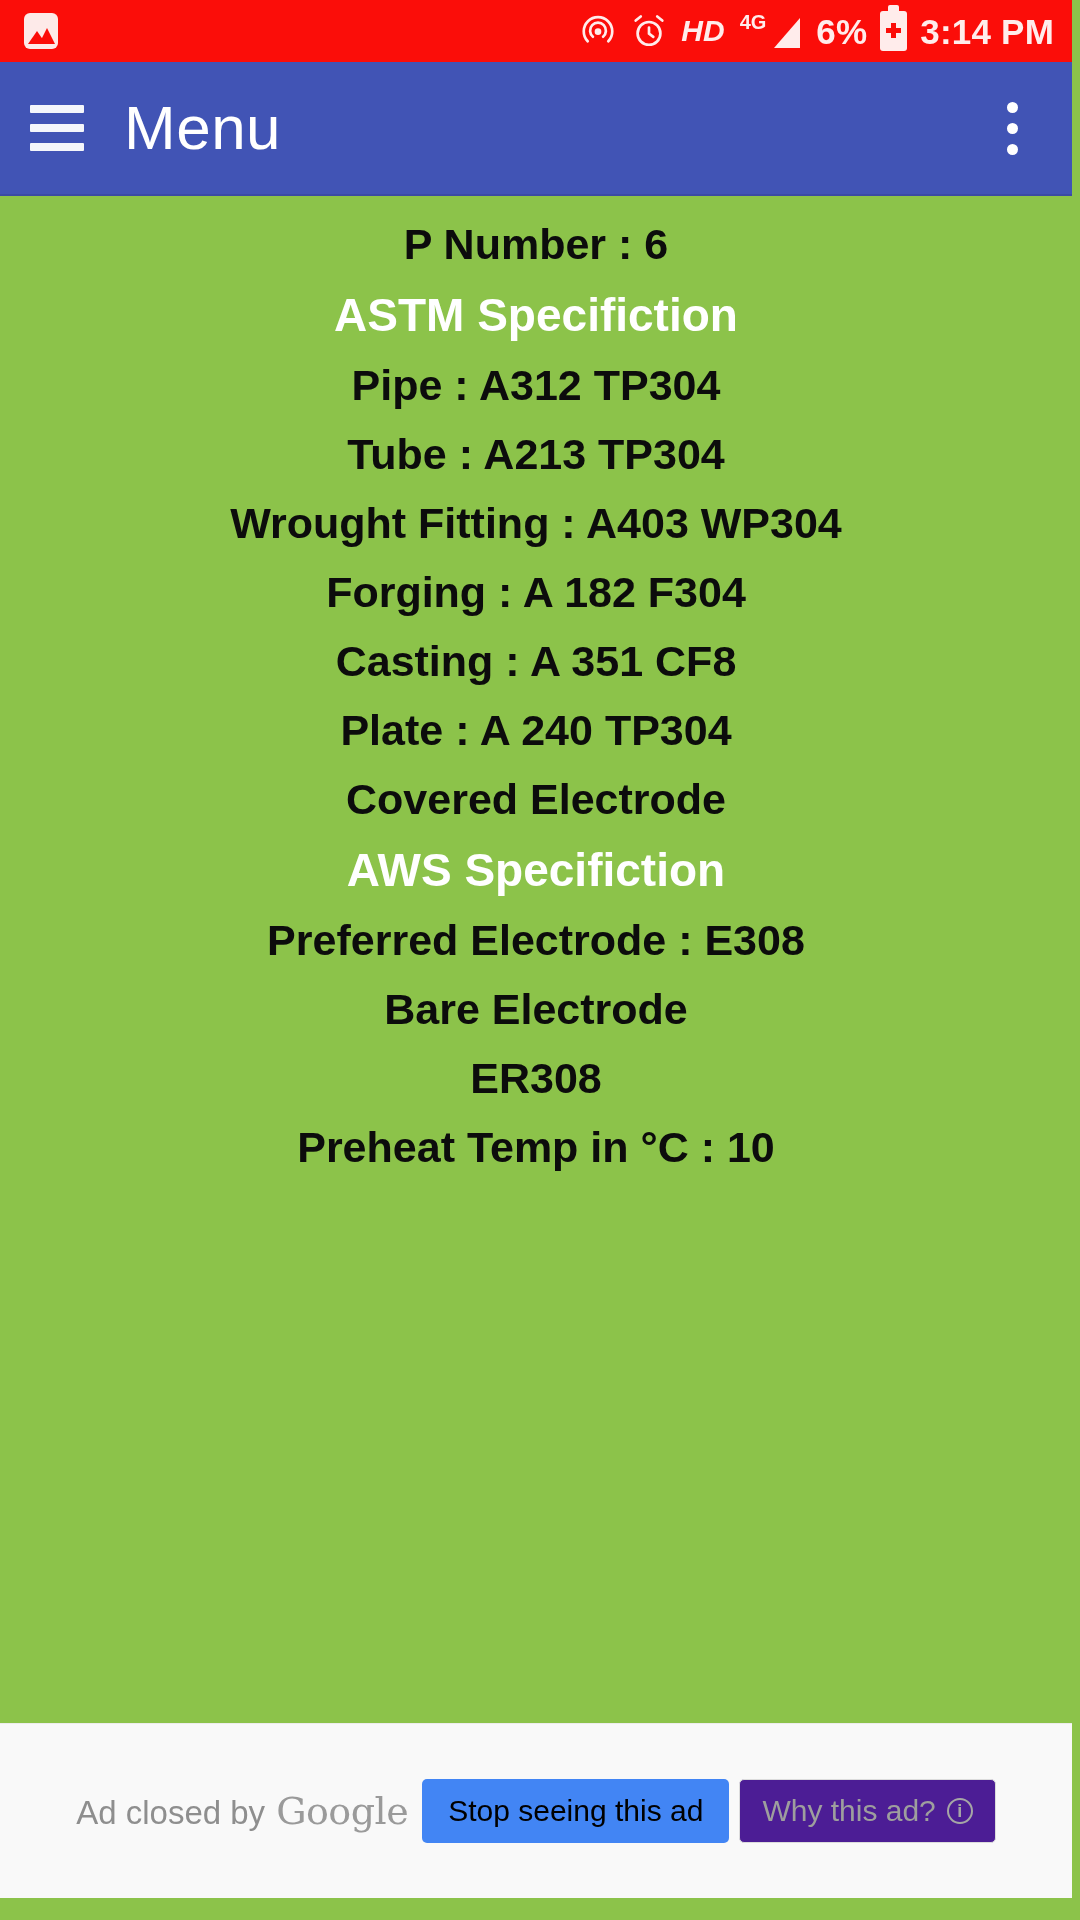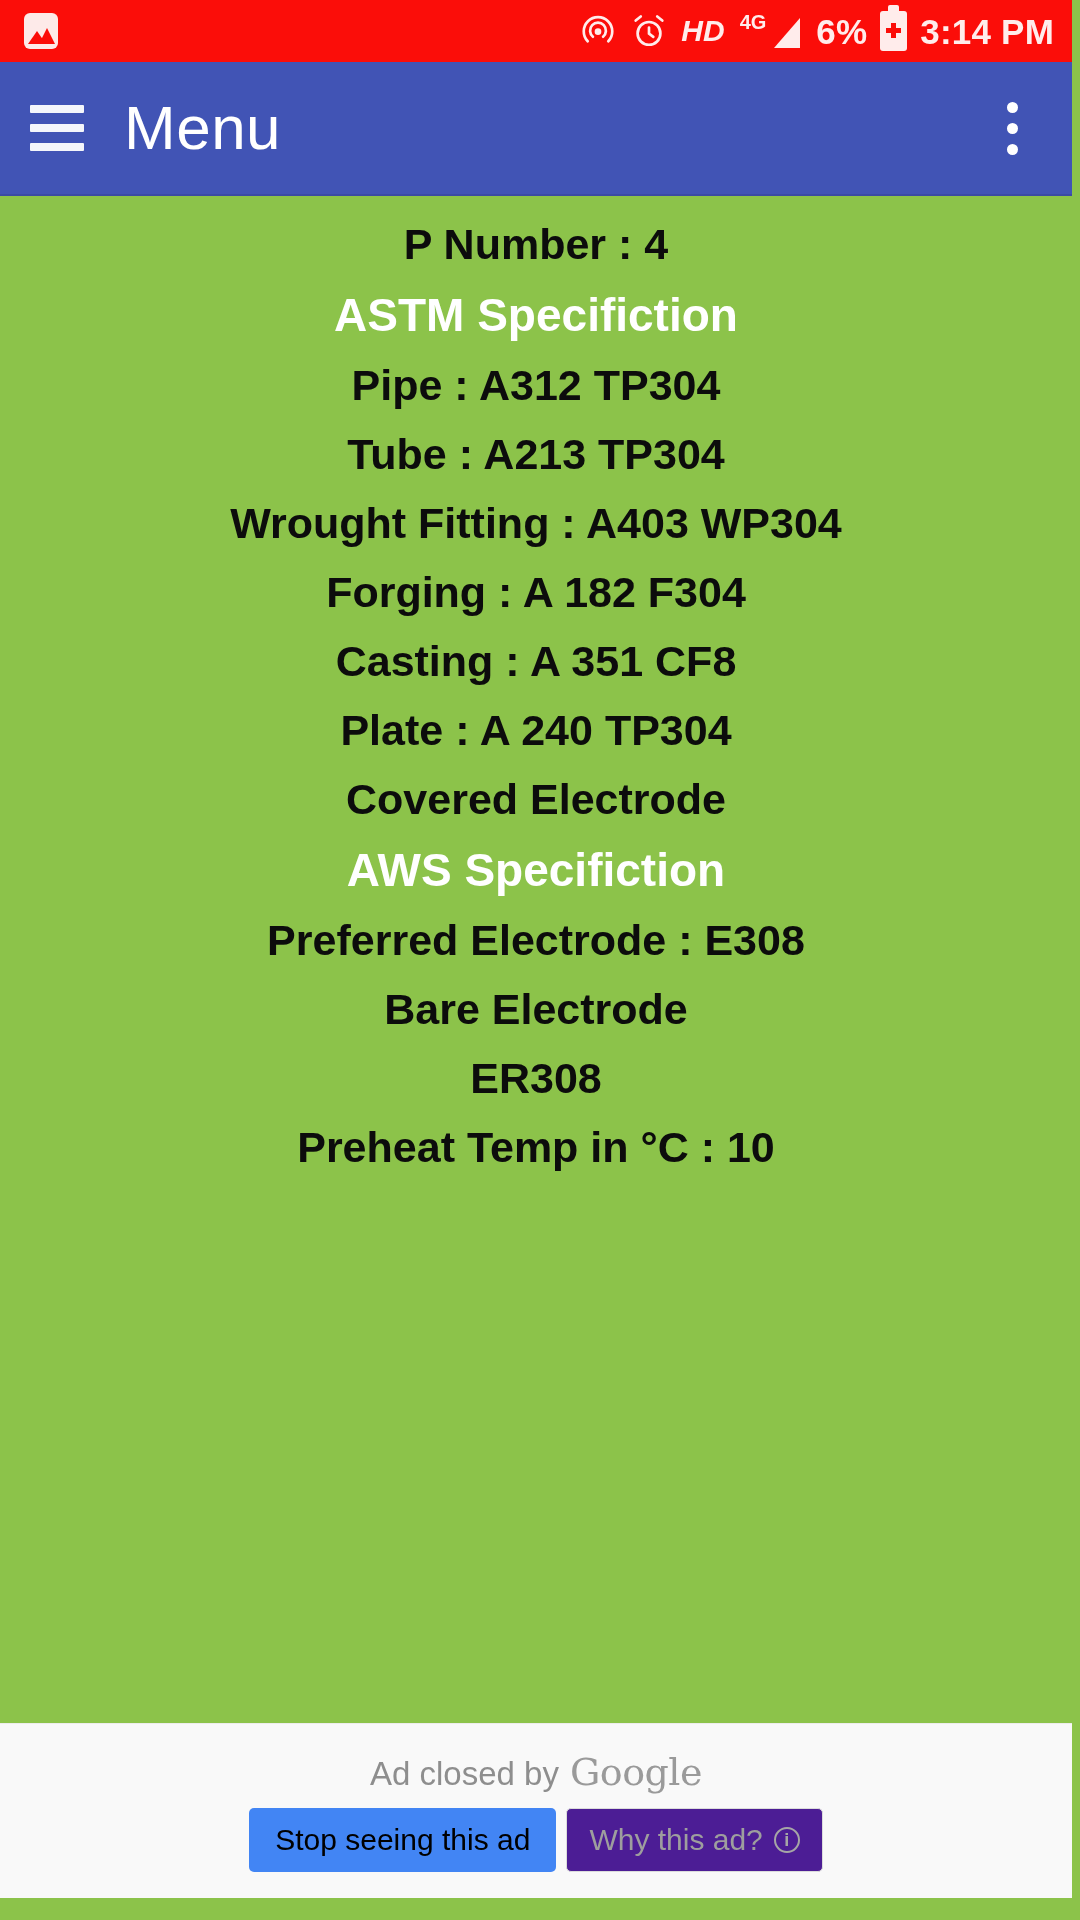--- a/index.html
+++ b/index.html
@@ -74,21 +74,21 @@
     width:100%; text-align:center;
     font-size:43px; font-weight:700; color:#0C0C0C;
     line-height:1.0; padding:13px 10px;
     white-space:nowrap;
   }
   .row.heading { color:#FFFFFF; font-size:46px; }
 
   
   .ad-panel {
     flex:0 0 175px; background:#F9F9F9;
-    display:flex; flex-direction:column; align-items:center; justify-content:center;
+    display:flex; flex-direction:row; align-items:center; justify-content:center;
     gap:14px; border-top:1px solid #EDEDED;
   }
   .ad-closed {
     font-size:33px; color:#8E8E8E; display:flex; align-items:baseline; gap:11px;
     font-weight:400;
   }
   .goog-logo { font-family:"DejaVu Serif", serif; font-size:38px; color:#9A9A9A; letter-spacing:-0.5px; font-weight:400; }
   .ad-buttons { display:flex; gap:10px; }
   .btn-stop {
     background:#4285F4; color:#000000; font-size:30px;
@@ -157,21 +157,21 @@
     </div>
     <div class="app-title">Menu</div>
     <div class="overflow">
       <i></i>
         <i></i>
         <i></i>
     </div>
   </div>
 
   <div class="content">
-    <div class="row">P Number : 4</div>
+    <div class="row">P Number : 6</div>
     <div class="row heading">ASTM Specifiction</div>
     <div class="row">Pipe : A312 TP304</div>
     <div class="row">Tube : A213 TP304</div>
     <div class="row">Wrought Fitting : A403 WP304</div>
     <div class="row">Forging : A 182 F304</div>
     <div class="row">Casting : A 351 CF8</div>
     <div class="row">Plate : A 240 TP304</div>
     <div class="row">Covered Electrode</div>
     <div class="row heading">AWS Specifiction</div>
     <div class="row">Preferred Electrode : E308</div>

